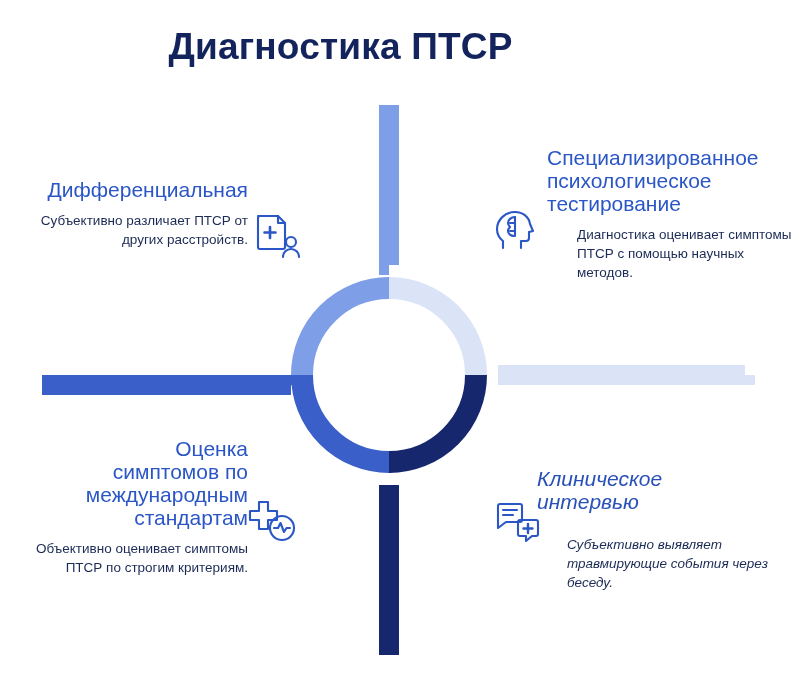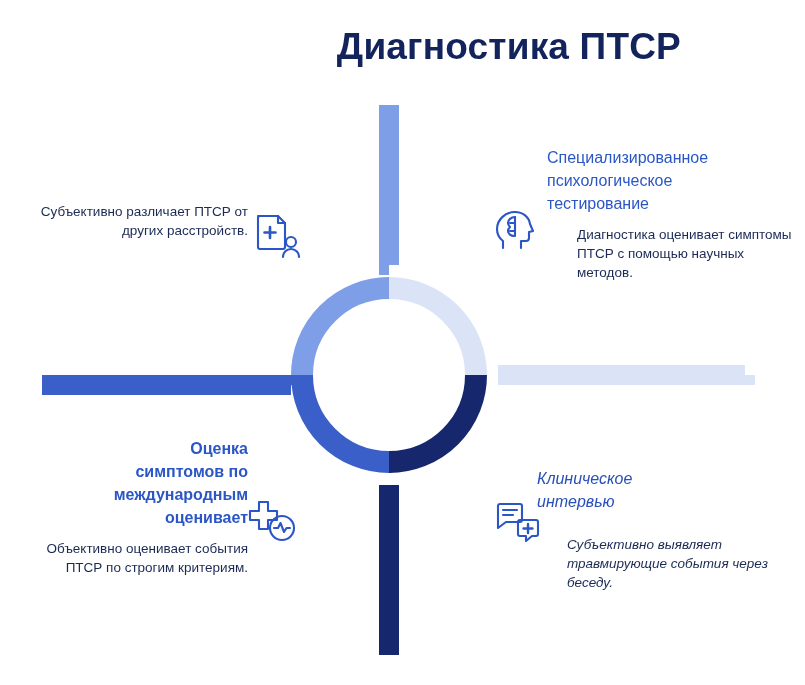--- a/index.html
+++ b/index.html
@@ -14,39 +14,39 @@
     overflow: hidden;
     font-family: "Liberation Sans", sans-serif;
     color: #1f2d5c;
   }
 
   #page-title {
     position: absolute;
     top: 26px;
     left: 0;
     width: 681px;
-    text-align: right;
+    text-align: center;
     font-size: 37px;
     font-weight: bold;
     letter-spacing: 0.2px;
     color: #13235c;
   }
 
   #diagram-svg {
     position: absolute;
     top: 0;
     left: 0;
   }
 
   .quadrant {
     position: absolute;
   }
 
   .q-heading {
-    font-size: 16px;
+    font-size: 21px;
     line-height: 23px;
     font-weight: normal;
     color: #2a56c6;
   }
   .q-heading.dark {
     color: #2850b8;
   }
   .q-body {
     font-size: 13.5px;
     line-height: 19px;
@@ -54,39 +54,39 @@
   }
 
   
   #quad-differential {
     top: 178px;
     left: 20px;
     width: 290px;
     text-align: right;
   }
   #quad-differential .q-heading { padding-right: 62px; }
-  #quad-differential .q-body { margin-top: 24px; padding-right: 62px; }
+  #quad-differential .q-body { margin-top: 10px; padding-right: 62px; }
 
   
   #quad-testing {
     top: 146px;
     left: 547px;
     width: 245px;
     text-align: left;
   }
   #quad-testing .q-body { margin-top: 10px; padding-left: 30px; }
 
   
   #quad-standards {
     top: 437px;
     left: 20px;
     width: 290px;
     text-align: right;
   }
-  #quad-standards .q-heading { padding-right: 62px; font-weight: bold; }
+  #quad-standards .q-heading { padding-right: 62px; }
   #quad-standards .q-body { margin-top: 10px; padding-right: 62px; }
 
   
   #quad-interview {
     top: 467px;
     left: 537px;
     width: 245px;
     text-align: left;
     font-style: italic;
   }
@@ -161,41 +161,42 @@
   <svg width="48" height="44" viewBox="0 0 48 44" fill="none" stroke="#2a56c6" stroke-width="2.1" stroke-linecap="round" stroke-linejoin="round">
     <path d="M4 6 a2 2 0 0 1 2 -2 h20 a2 2 0 0 1 2 2 v14 a2 2 0 0 1 -2 2 H12 l-8 6 z"></path>
     <path d="M9 10 h14 M9 15 h10"></path>
     <path d="M24 22 a2 2 0 0 1 2 -2 h16 a2 2 0 0 1 2 2 v12 a2 2 0 0 1 -2 2 h-4 l-6 5 v-5 h-6 a2 2 0 0 1 -2 -2 z"></path>
     <path d="M34 24 v9 M29.5 28.5 h9" stroke-width="2.4"></path>
   </svg>
 </div>
 
 <div class="quadrant" id="quad-differential">
   <div class="q-heading">
+    <div>Дифференциальная</div>
   </div>
   <div class="q-body">Субъективно различает ПТСР от других расстройств.</div>
 </div>
 
 <div class="quadrant" id="quad-testing">
   <div class="q-heading">
     <div>Специализированное</div>
     <div>психологическое</div>
     <div>тестирование</div>
   </div>
   <div class="q-body">Диагностика оценивает симптомы ПТСР с помощью научных методов.</div>
 </div>
 
 <div class="quadrant" id="quad-standards">
   <div class="q-heading">
     <div>Оценка</div>
     <div>симптомов по</div>
     <div>международным</div>
-    <div>оценивает</div>
-  </div>
-  <div class="q-body">Объективно оценивает события ПТСР по строгим критериям.</div>
+    <div>стандартам</div>
+  </div>
+  <div class="q-body">Объективно оценивает симптомы ПТСР по строгим критериям.</div>
 </div>
 
 <div class="quadrant" id="quad-interview">
   <div class="q-heading dark">
     <div>Клиническое</div>
     <div>интервью</div>
   </div>
   <div class="q-body">Субъективно выявляет травмирующие события через беседу.</div>
 </div>
 

